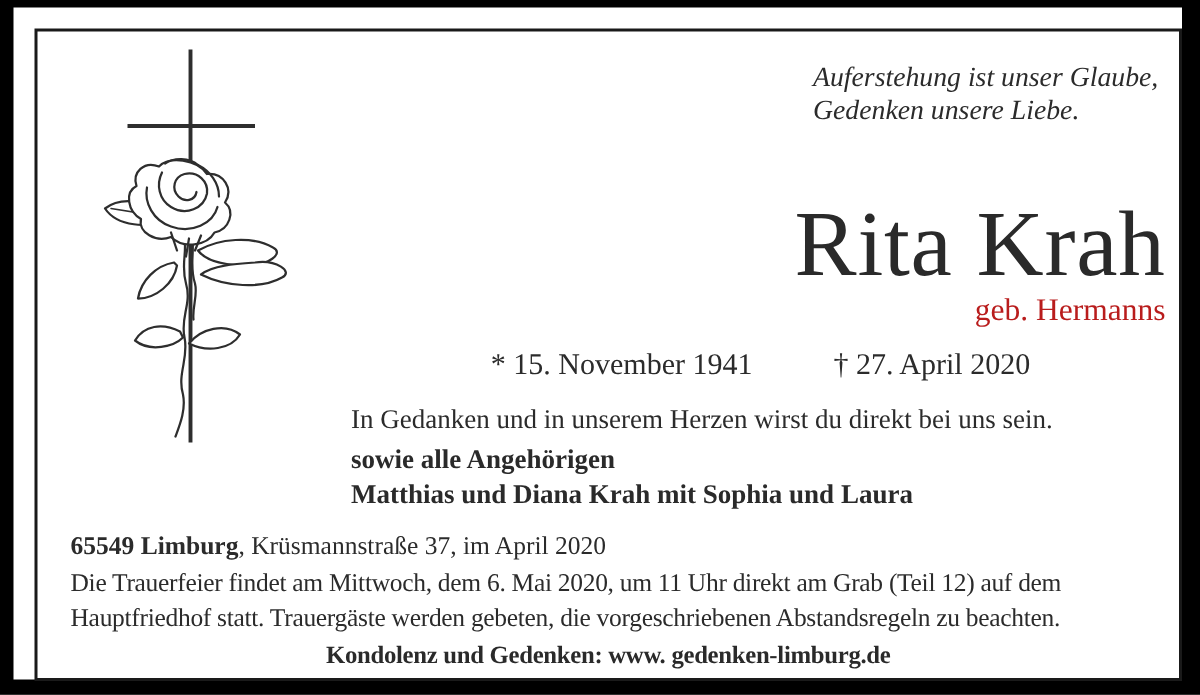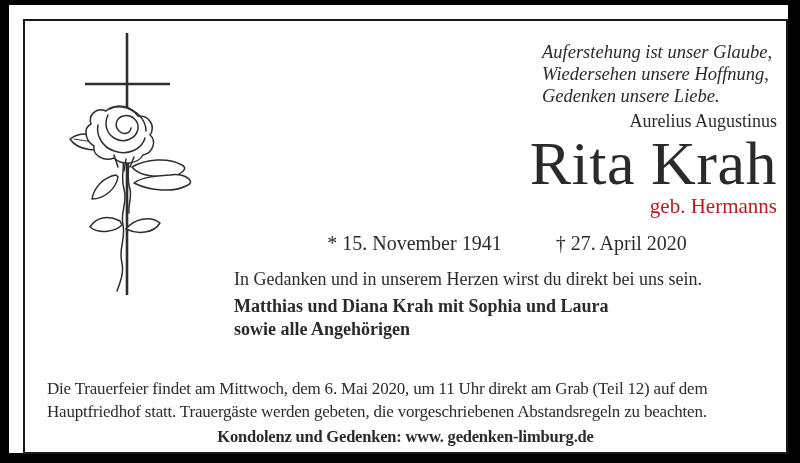--- a/index.html
+++ b/index.html
@@ -178,38 +178,39 @@
         <path d="M38,100 C36,110 42,122 54,126 C68,131 82,124 85,113" fill="none"></path>
         <path d="M72,85 C80,89 86,97 86,106" fill="none"></path>
         <path d="M50,84 C56,80 66,80 72,85" fill="none"></path>
 
         <path d="M54,130 L58,142 M66,134 L64,146 M74,132 L70,142" fill="none"></path>
       </g>
     </svg>
 
     <div class="quote">
       <div>Auferstehung ist unser Glaube,</div>
-      <div>Wiedersehen unsere Hoffnung,</div>
       <div>Gedenken unsere Liebe.</div>
-      <div class="attribution">Aurelius Augustinus</div>
     </div>
 
     <div class="center-col name">Rita Krah</div>
     <div class="center-col maiden">geb. Hermanns</div>
     <div class="center-col dates">
       <span>* 15. November 1941</span>
       <span>† 27. April 2020</span>
     </div>
 
     <div class="tribute-sentence">In Gedanken und in unserem Herzen wirst du direkt bei uns sein.</div>
     <div class="mourners">
+      <span style="display:block">sowie alle Angehörigen</span>
       <span style="display:block">Matthias und Diana Krah mit Sophia und Laura</span>
-      <span style="display:block">sowie alle Angehörigen</span>
-    </div>
-
+    </div>
+
+    <div class="address-line">
+      <span class="city">65549 Limburg</span><span>, Krüsmannstraße 37, im April 2020</span>
+    </div>
 
     <div class="funeral-info">
       <span>Die Trauerfeier findet am Mittwoch, dem 6. Mai 2020, um 11 Uhr direkt am Grab (Teil 12) auf dem</span>
       <span>Hauptfriedhof statt. Trauergäste werden gebeten, die vorgeschriebenen Abstandsregeln zu beachten.</span>
     </div>
 
     <div class="footer-line">Kondolenz und Gedenken: www. gedenken-limburg.de</div>
   </div>
 </div>
 

